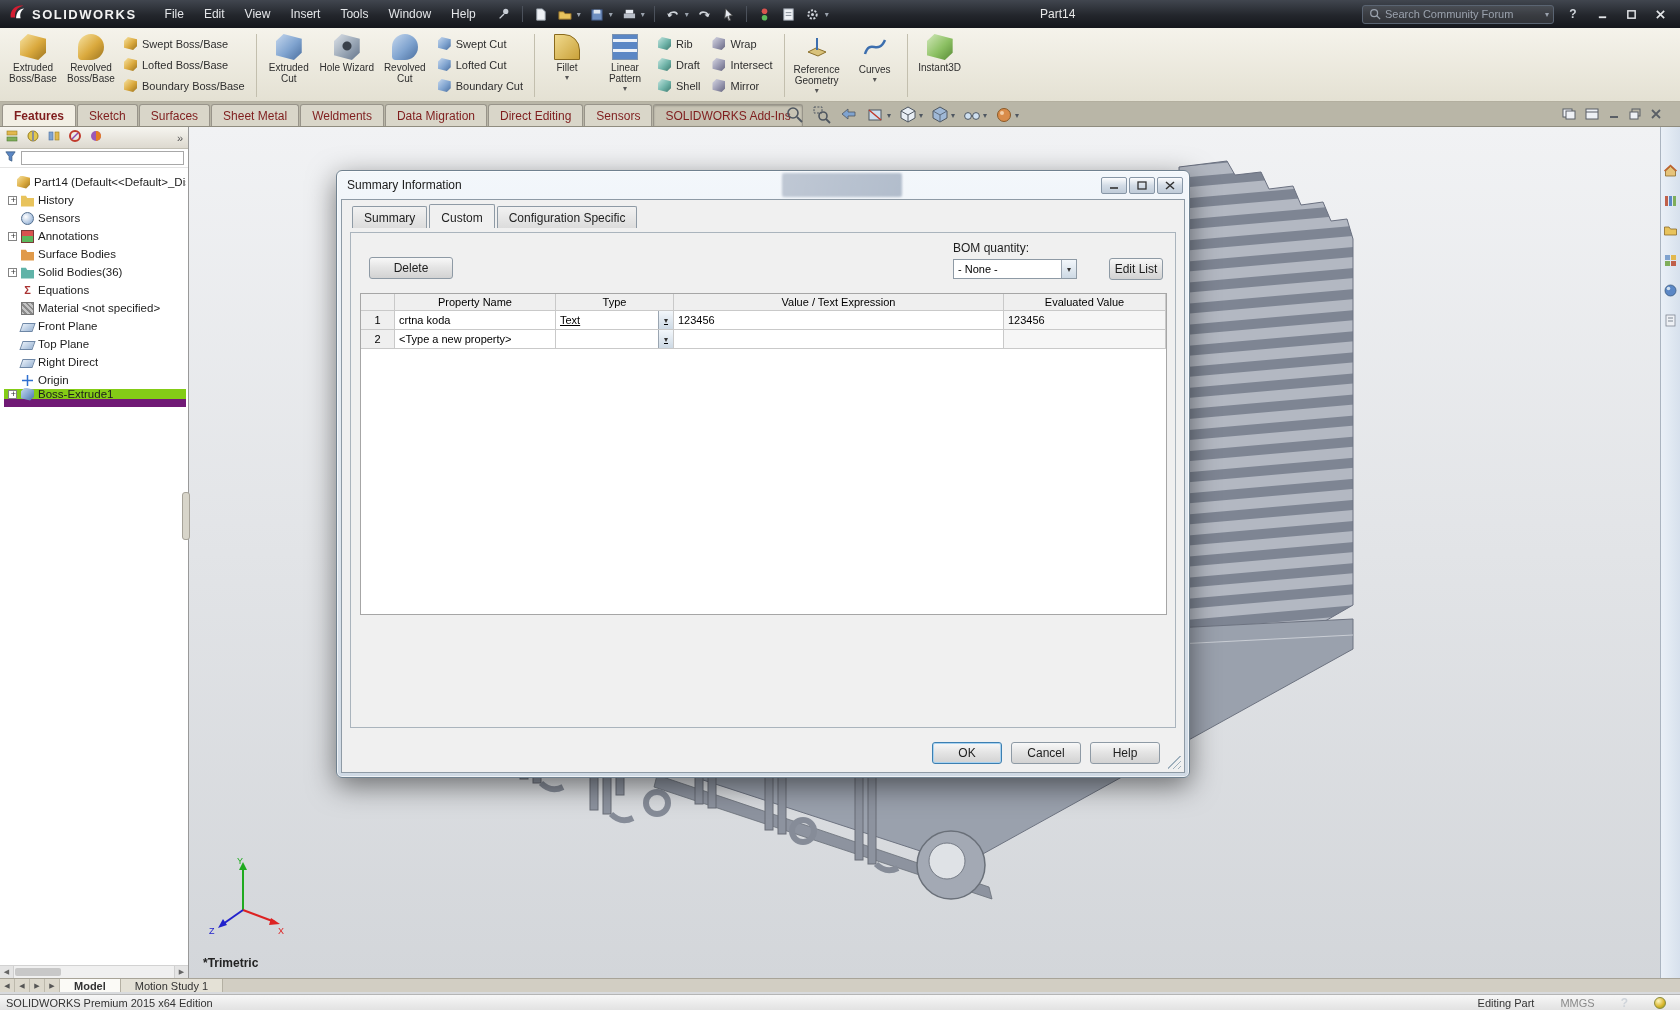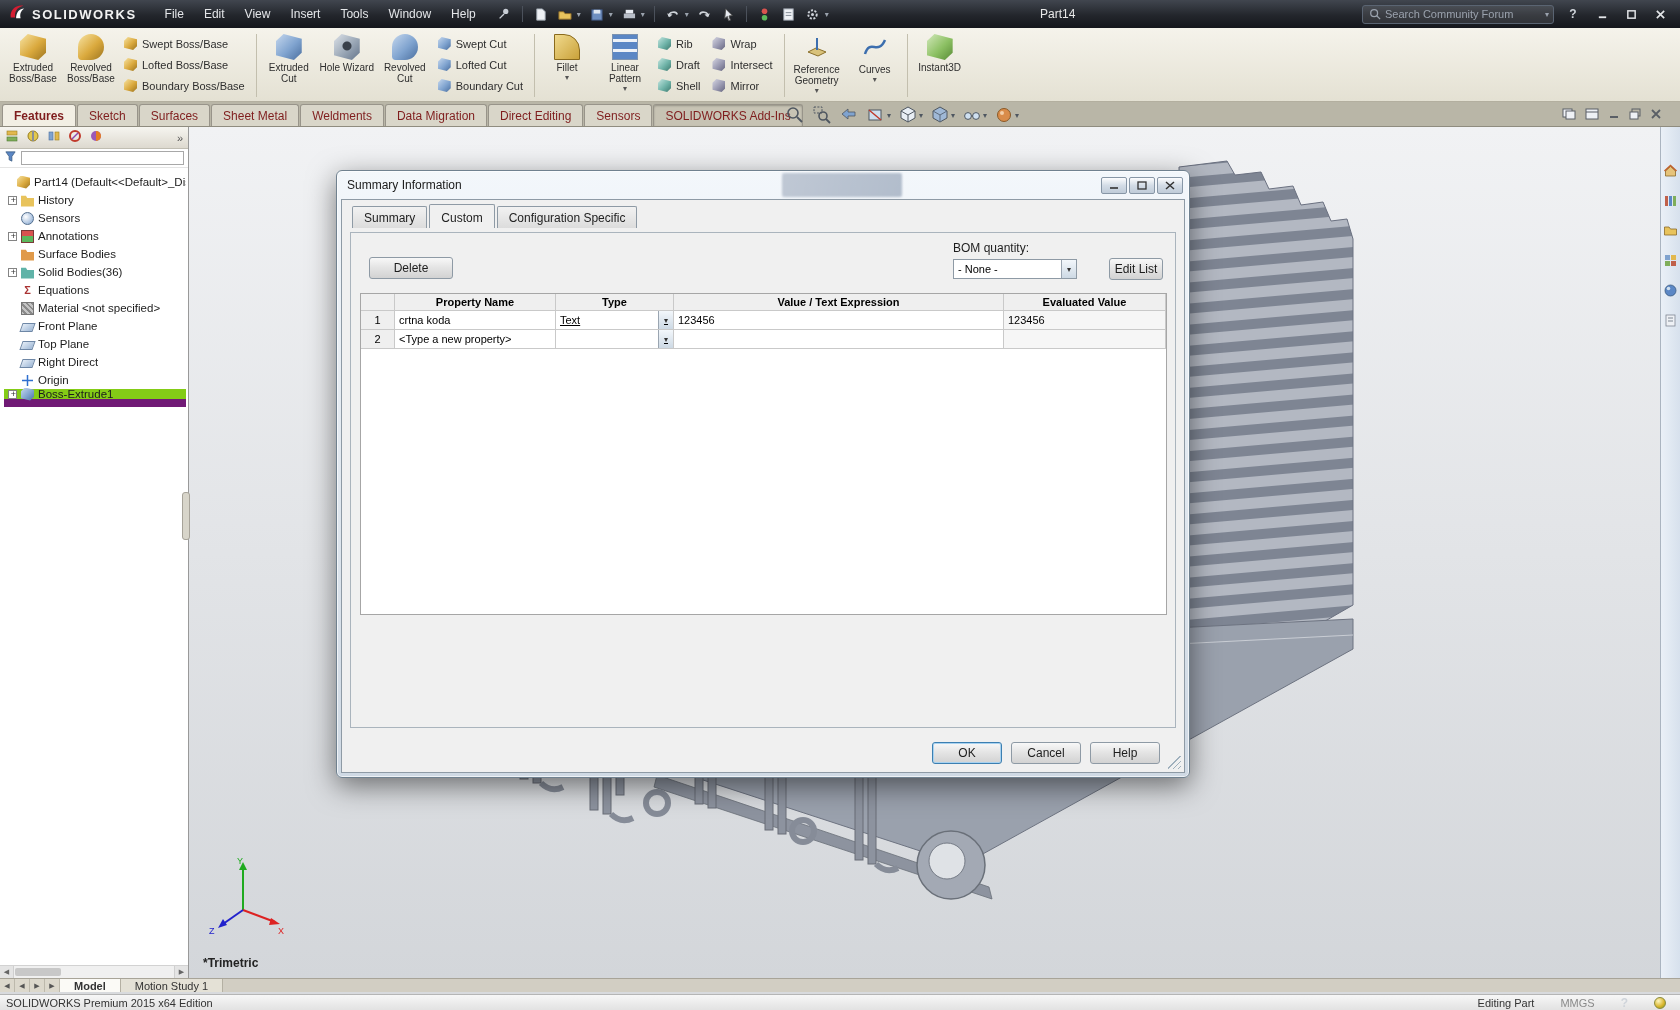--- a/index.html
+++ b/index.html
@@ -112,21 +112,21 @@
 .bomlabel{position:absolute;left:602px;top:8px;font-size:12px;color:#1d1d1d;}
 .combo{display:flex;align-items:center;background:#fff;border:1px solid #8e9aa5;height:20px;font-size:11px;padding-left:4px;}
 .combo .val{flex:1;white-space:nowrap;overflow:hidden;}
 .dd{margin-left:auto;width:15px;height:100%;background:linear-gradient(#f3f7fb,#cdd9e4);border-left:1px solid #9aa5b1;display:flex;align-items:center;justify-content:center;flex:0 0 15px;}
 .dd::before{content:"\25BE";font-size:8px;color:#333;}
 .bom-combo{position:absolute;left:602px;top:26px;width:124px;}
 .editlist-btn{position:absolute;left:758px;top:25px;min-width:54px;width:54px;}
 .tablewrap{position:absolute;left:9px;top:60px;width:807px;height:322px;background:#fff;border:1px solid #a6a6a6;}
 .trow{display:flex;}
 .tc{border-right:1px solid #c9c9c9;border-bottom:1px solid #c9c9c9;font-size:11px;padding:2px 4px;height:19px;display:flex;align-items:center;}
-.thead .tc{background:#efefef;font-weight:bold;justify-content:center;height:17px;}
+.thead .tc{background:#efefef;font-weight:normal;justify-content:center;height:17px;}
 .c0{width:34px;flex:0 0 34px;}
 .c1{width:161px;flex:0 0 161px;}
 .c2{width:118px;flex:0 0 118px;}
 .c3{width:330px;flex:0 0 330px;}
 .c4{width:162px;flex:0 0 162px;}
 .rownum{background:#efefef;justify-content:center;}
 .ro{background:#f6f6f6;}
 .combo-cell{padding:0 0 0 4px;text-decoration:underline;}
 .dbtns{position:absolute;right:24px;bottom:8px;display:flex;gap:9px;}
 .grip{position:absolute;right:3px;bottom:3px;width:13px;height:13px;background:linear-gradient(135deg,rgba(0,0,0,0) 0 46%,#9fb0bd 46% 52%,rgba(0,0,0,0) 52% 66%,#9fb0bd 66% 72%,rgba(0,0,0,0) 72% 86%,#9fb0bd 86% 92%,rgba(0,0,0,0) 92%);}

